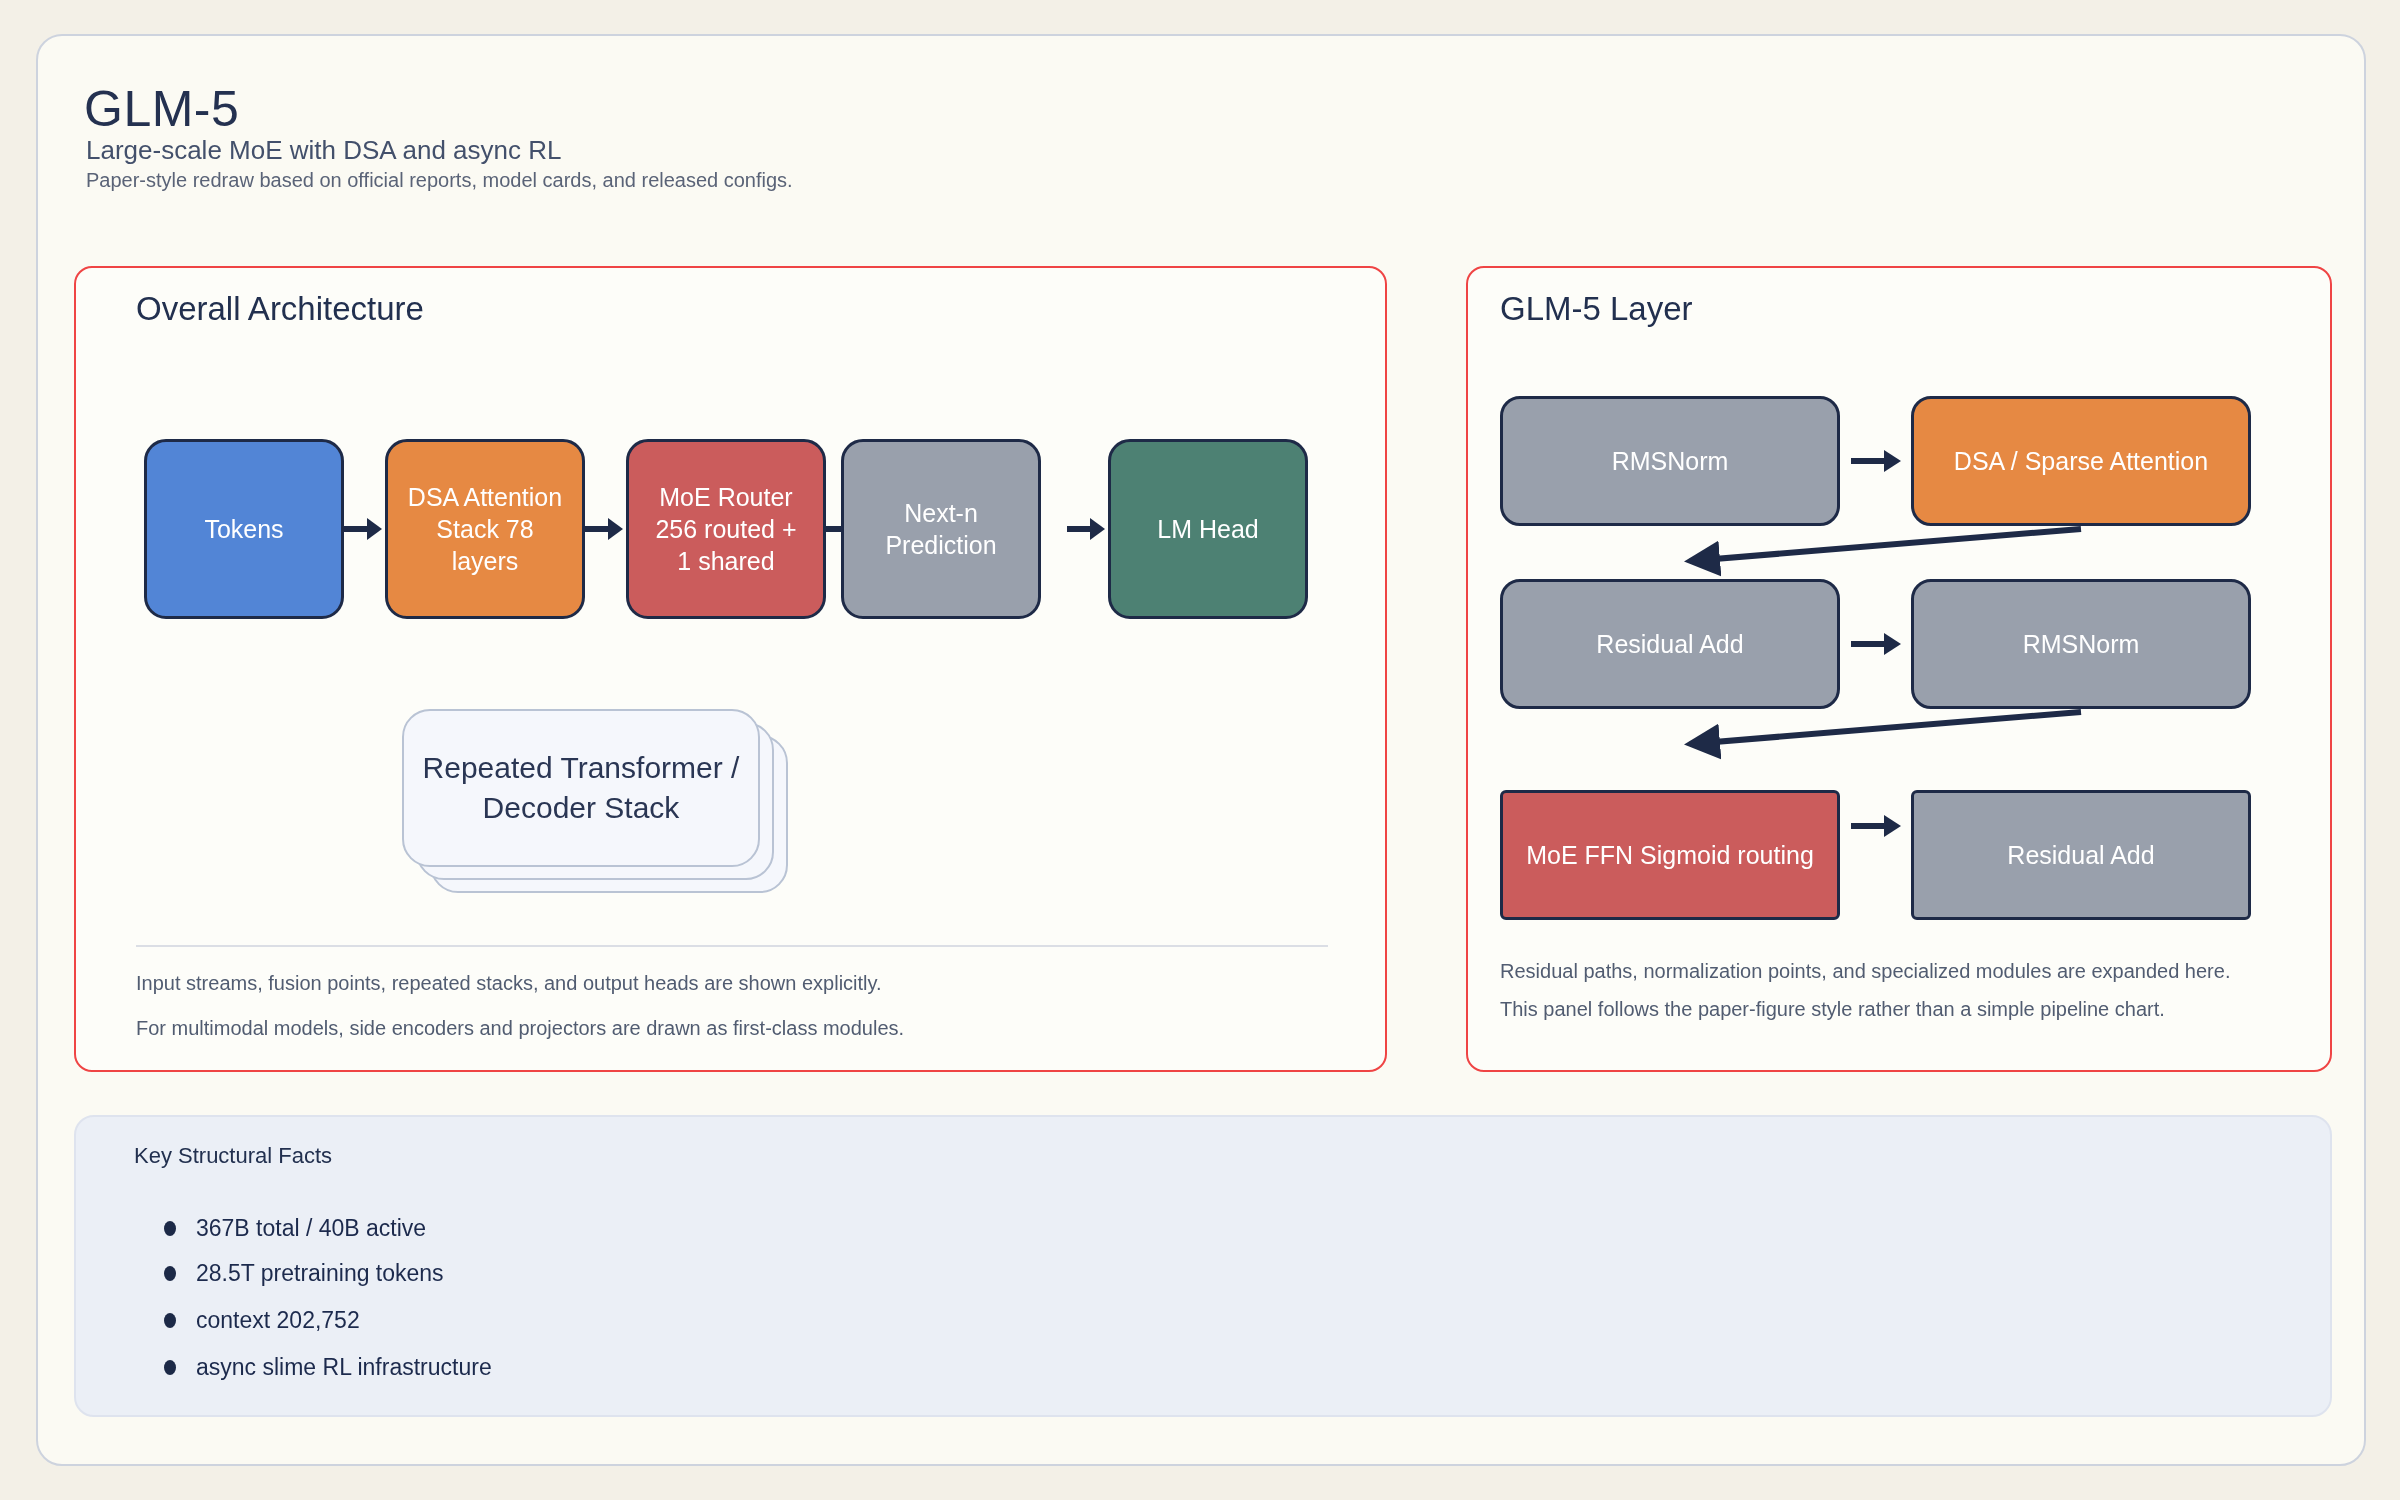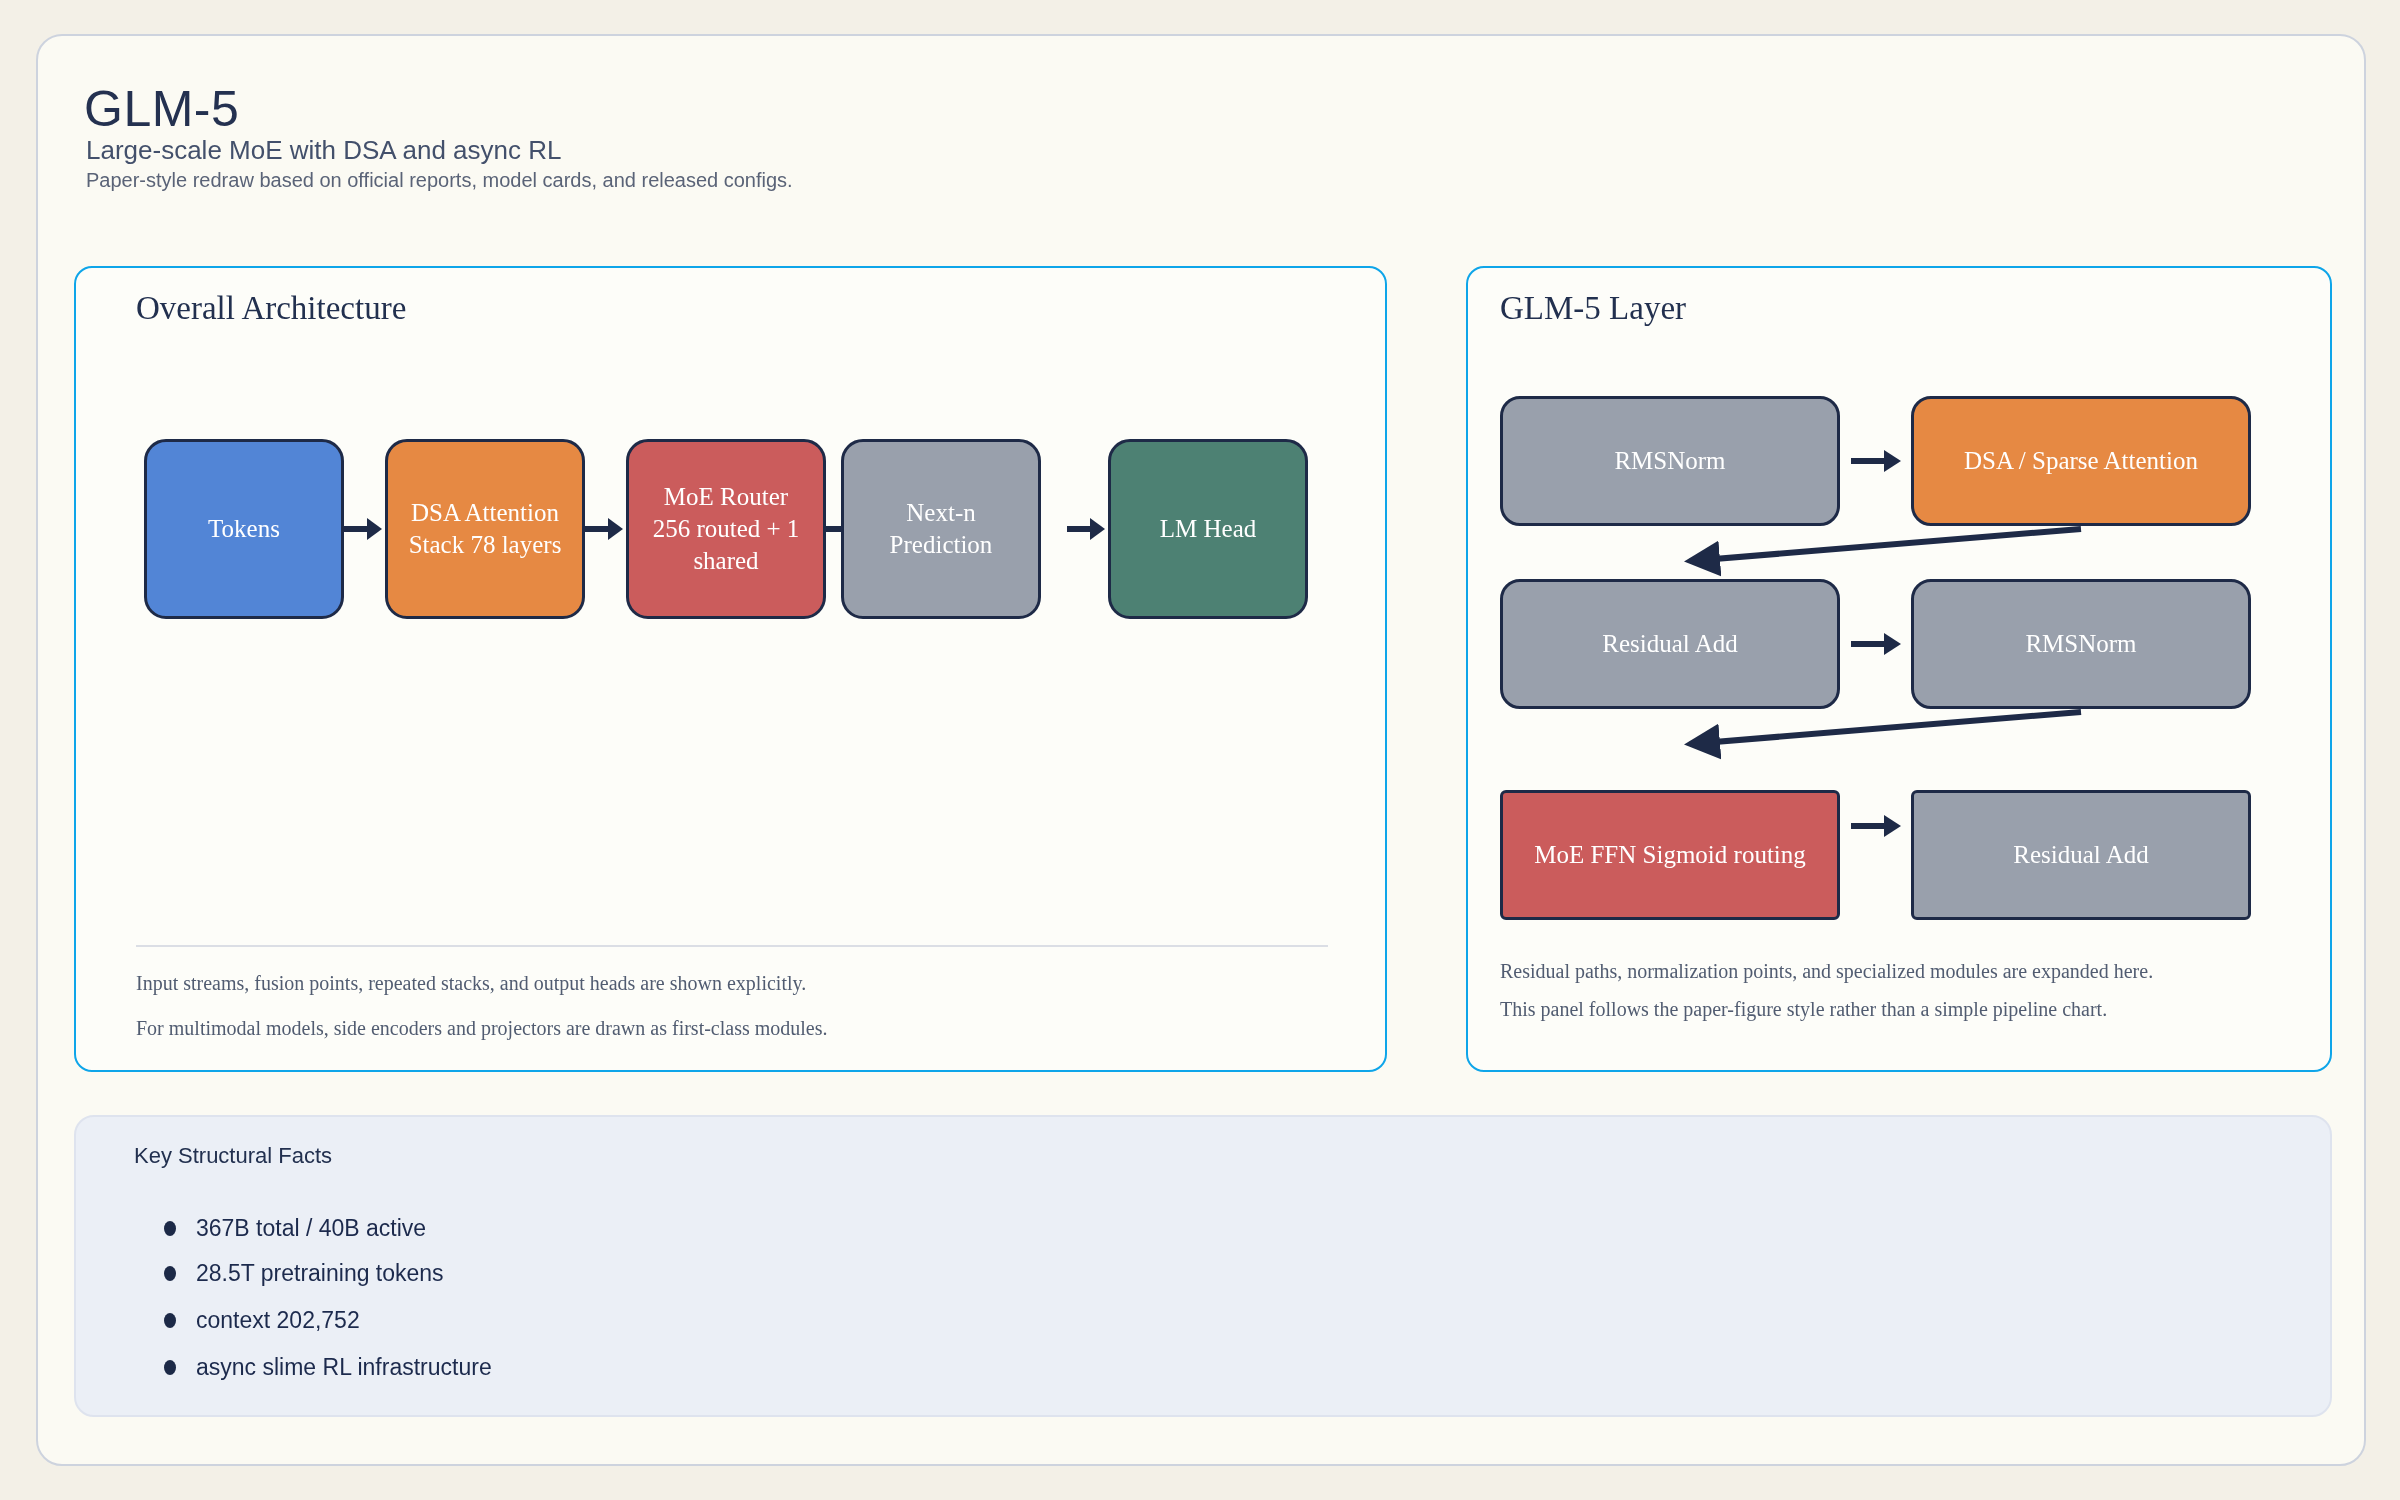--- a/index.html
+++ b/index.html
@@ -15,21 +15,21 @@
     position:absolute; left:36px; top:34px; width:2330px; height:1432px;
     background:#fbfaf3; border:2px solid #cdd3de; border-radius:26px;
   }
   
   .h1 { position:absolute; left:46px; top:44px; font-size:50px; color:#243150; letter-spacing:0.5px; }
   .h-sub { position:absolute; left:48px; top:99px; font-size:26px; color:#43506b; }
   .h-tag { position:absolute; left:48px; top:133px; font-size:20px; color:#5a6377; }
 
   
   .panel {
-    position:absolute; background:#fdfdf9; border:2px solid #0ea5e9; border-radius:18px;font-family:Liberation Serif, serif;
+    position:absolute; background:#fdfdf9; border:2px solid #ef4444; border-radius:18px;
   }
   .panel-left  { left:36px;   top:230px;  width:1313px; height:806px; }
   .panel-right { left:1428px; top:230px;  width:866px;  height:806px; }
   .panel-title { position:absolute; font-size:33px; color:#22304f; }
 
   
   .pbox {
     position:absolute; top:171px; width:200px; height:180px;
     border:3px solid #1e2a47; border-radius:22px;
     display:flex; align-items:center; justify-content:center; text-align:center;
@@ -103,20 +103,27 @@
     <div class="pbox pb0" style="background-color: rgb(82, 133, 214);">Tokens</div>
     <span class="harrow pa pa0"></span>
     <div class="pbox pb1" style="background-color: rgb(230, 137, 67);">DSA Attention Stack 78 layers</div>
     <span class="harrow pa pa1"></span>
     <div class="pbox pb2" style="background-color: rgb(203, 92, 92);">MoE Router 256 routed + 1 shared</div>
     <span class="harrow pa pa2"></span>
     <div class="pbox pb3" style="background-color: rgb(153, 160, 172);">Next-n Prediction</div>
     <span class="harrow pa pa3"></span>
     <div class="pbox pb4" style="background-color: rgb(77, 129, 115);">LM Head</div>
 
+    <div class="stack-wrap">
+      <div class="stack-layer sl3"></div>
+      <div class="stack-layer sl2"></div>
+      <div class="stack-layer sl1">
+        <span>Repeated Transformer / Decoder Stack</span>
+      </div>
+    </div>
 
     <div class="divider"></div>
     <div class="note" style="left:60px; top:702px;">Input streams, fusion points, repeated stacks, and output heads are shown explicitly.</div>
     <div class="note" style="left:60px; top:747px;">For multimodal models, side encoders and projectors are drawn as first-class modules.</div>
   </div>
 
   <div class="panel panel-right">
     <div class="panel-title" style="left:32px; top:22px;">GLM-5 Layer</div>
 
     <div class="lbox lc1 lr1" style="background-color: rgb(153, 160, 172);">RMSNorm</div>

